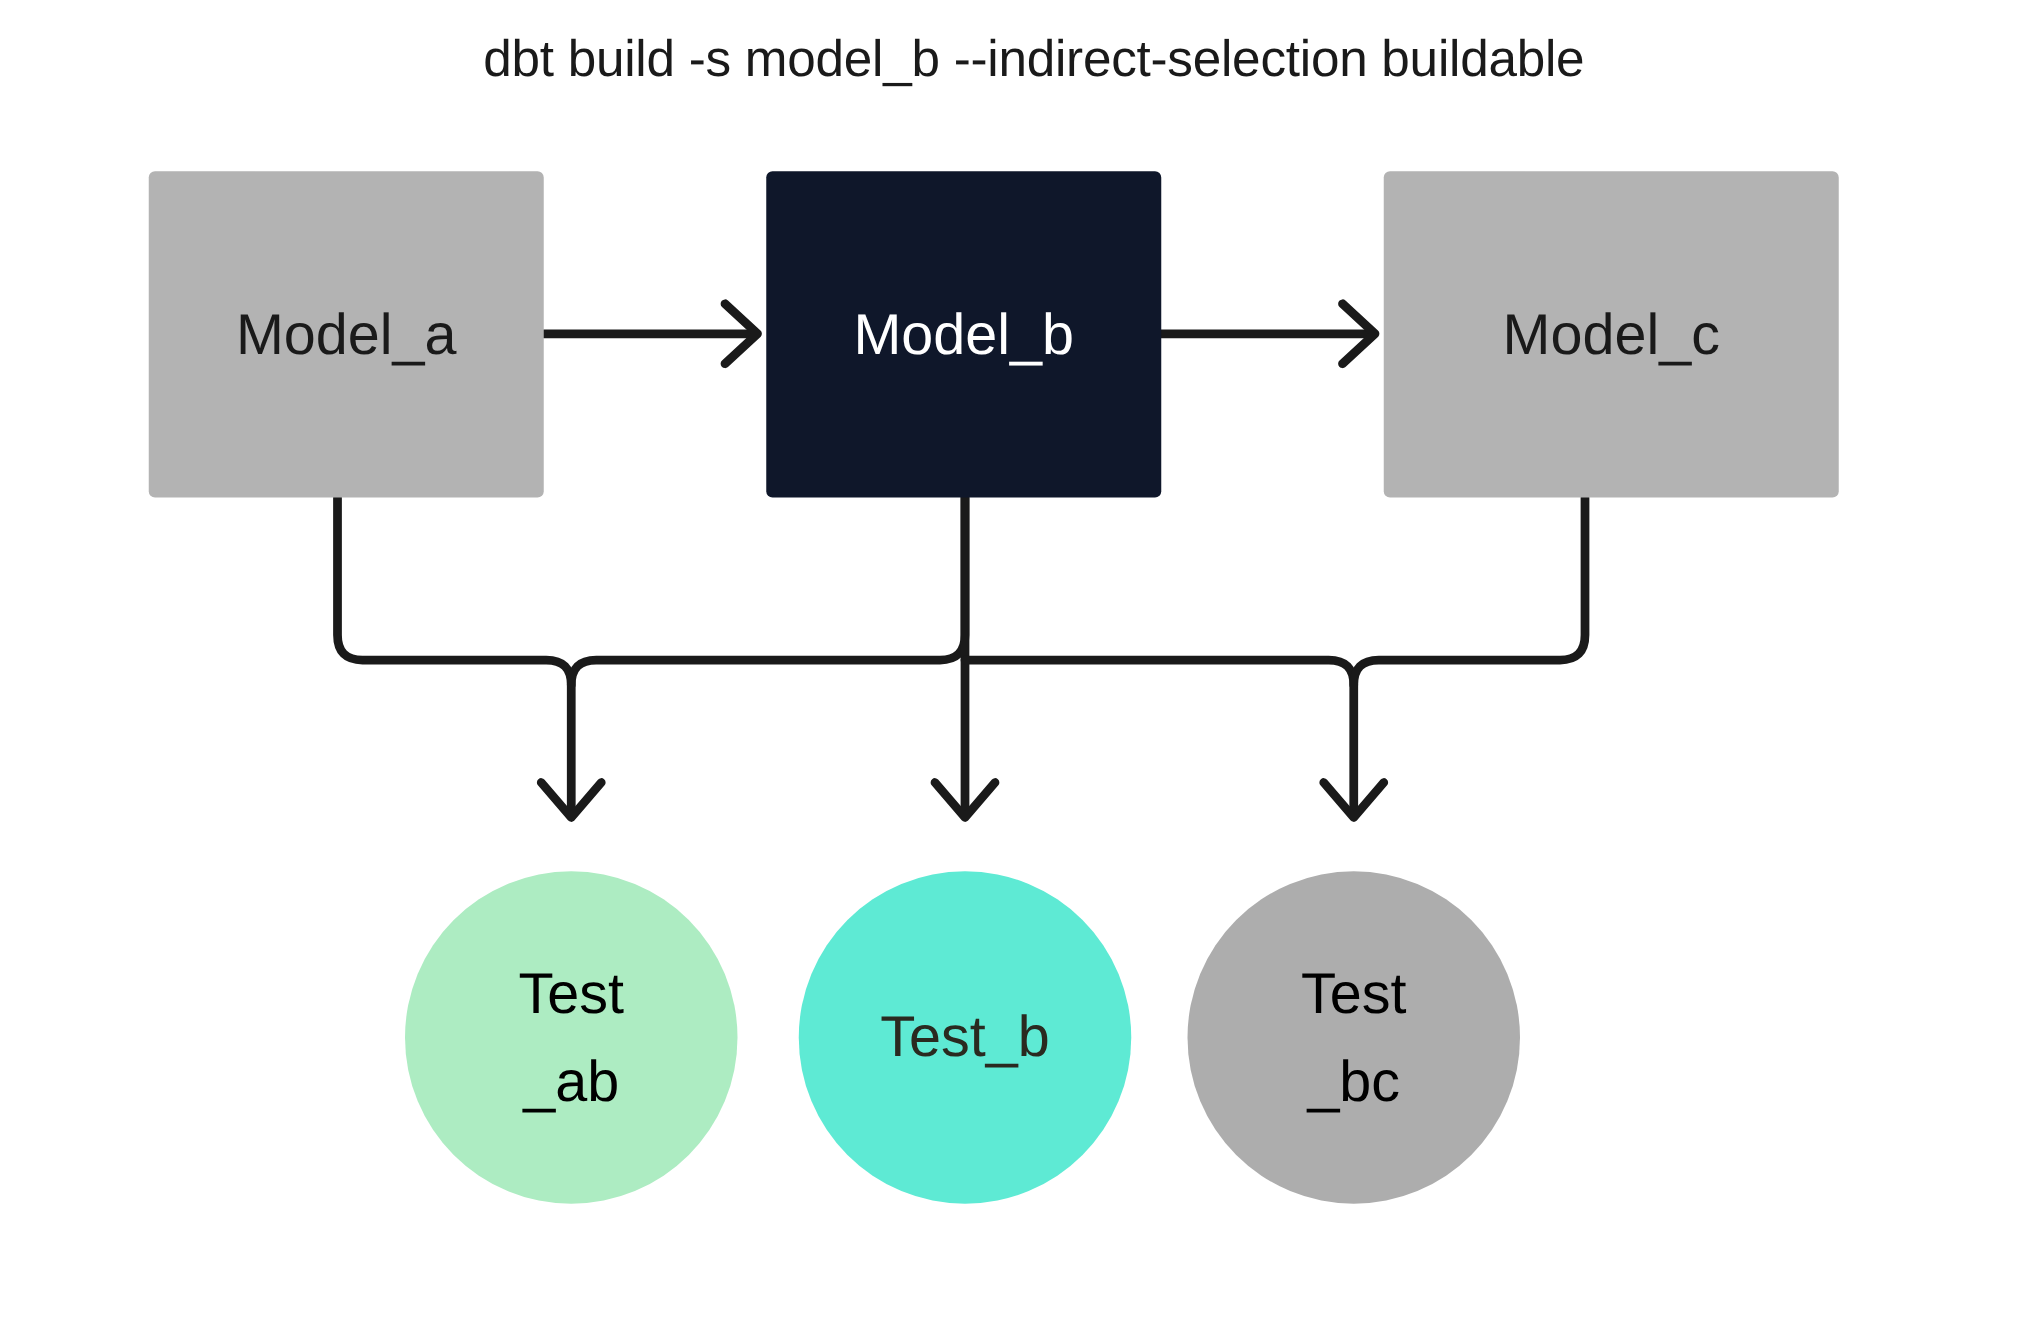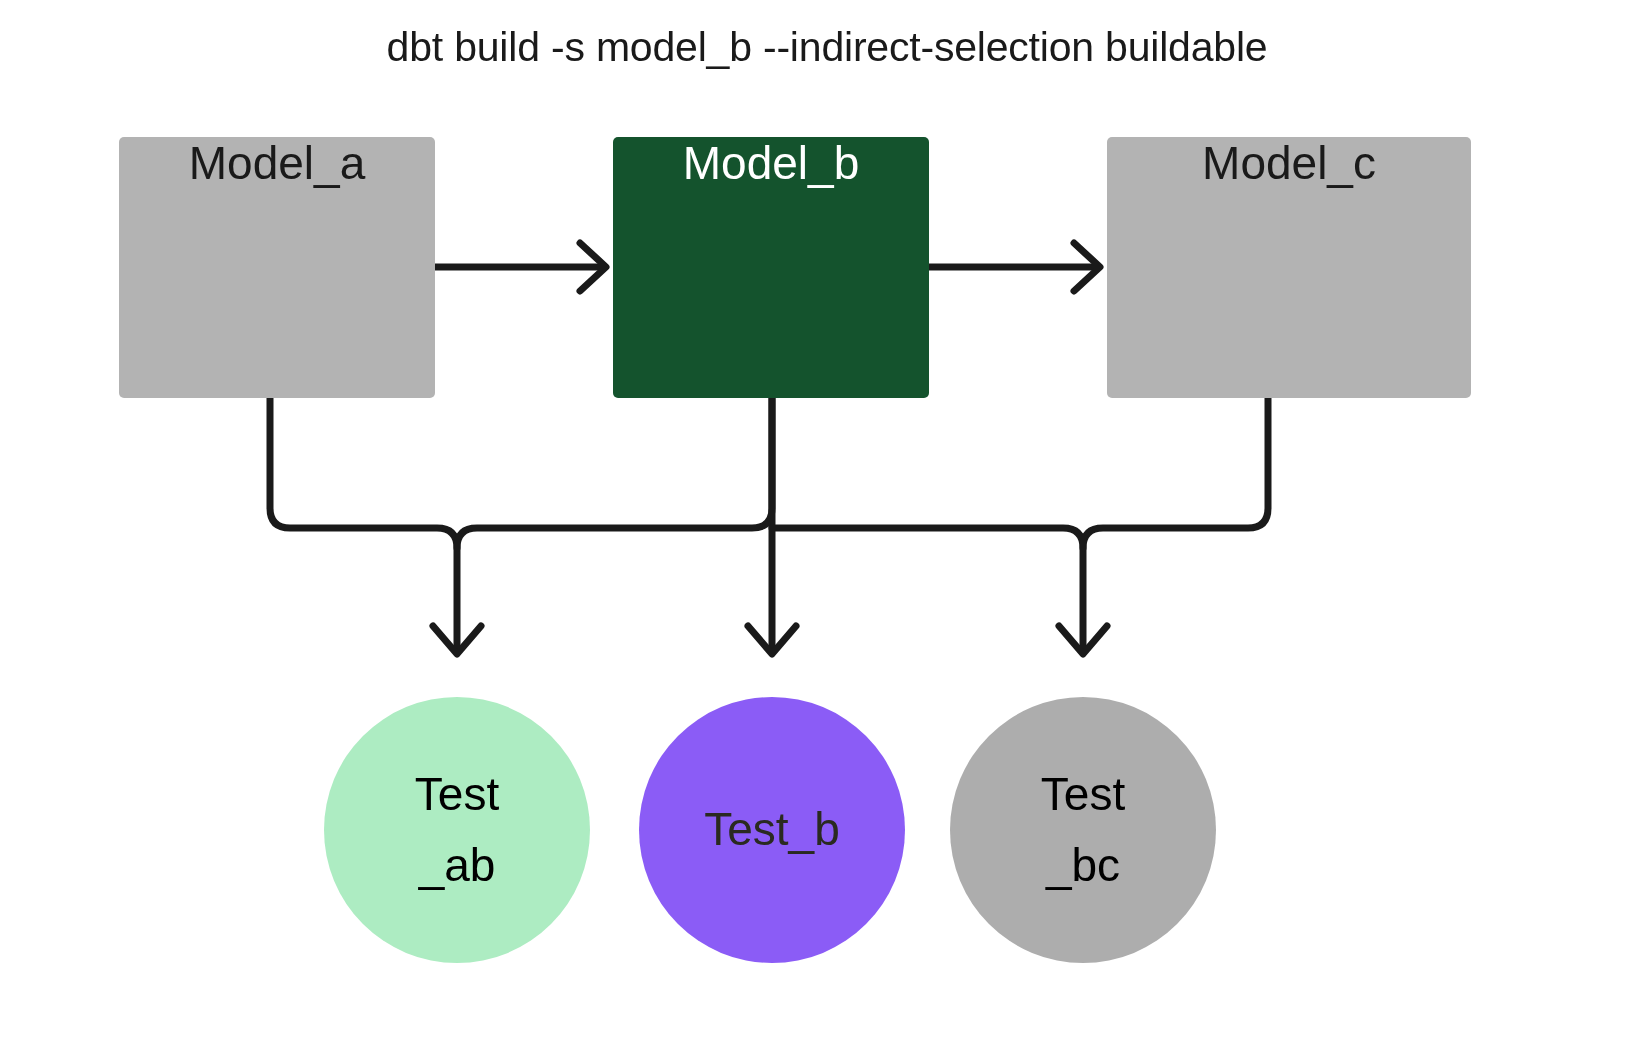--- a/index.html
+++ b/index.html
@@ -35,21 +35,21 @@
     text-align: center;
     font-size: 41px;
     color: #1a1a1a;
     letter-spacing: -0.2px;
     white-space: nowrap;
   }
   .node-box {
     position: absolute;
     border-radius: 5px;
     display: flex;
-    align-items: flex-start;
+    align-items: center;
     justify-content: center;
     font-size: 46px;
     line-height: 1.15;
     text-align: center;
   }
   .node-circle {
     position: absolute;
     border-radius: 50%;
     display: flex;
     flex-direction: column;
@@ -105,34 +105,34 @@
         <path d="M 1268 398 L 1268 508 Q 1268 528 1248 528 L 1103 528 Q 1083 528 1083 548"></path>
       </g>
 
     </g>
   </svg>
 
   <div class="node-box" style="left:119px; top:137px; width:316px; height:261px; background:#b3b3b3; color:#1a1a1a;">
     <span>Model_a</span>
   </div>
 
-  <div class="node-box" style="left:613px; top:137px; width:316px; height:261px; background:#14532d; color:#ffffff;">
+  <div class="node-box" style="left:613px; top:137px; width:316px; height:261px; background:#0f172a; color:#ffffff;">
     <span>Model_b</span>
   </div>
 
   <div class="node-box" style="left:1107px; top:137px; width:364px; height:261px; background:#b3b3b3; color:#1a1a1a;">
     <span>Model_c</span>
   </div>
 
   <div class="node-circle" style="left:324px; top:697px; width:266px; height:266px; background:#adecc2;">
     <span class="circle-line">Test</span>
     <span class="circle-line">_ab</span>
   </div>
 
-  <div class="node-circle" style="left:639px; top:697px; width:266px; height:266px; background:#8b5cf6; color:#2a2a20;">
+  <div class="node-circle" style="left:639px; top:697px; width:266px; height:266px; background:#5eead4; color:#2a2a20;">
     <span class="circle-line">Test_b</span>
   </div>
 
   <div class="node-circle" style="left:950px; top:697px; width:266px; height:266px; background:#adadad;">
     <span class="circle-line">Test</span>
     <span class="circle-line">_bc</span>
   </div>
 
 </div>
 

